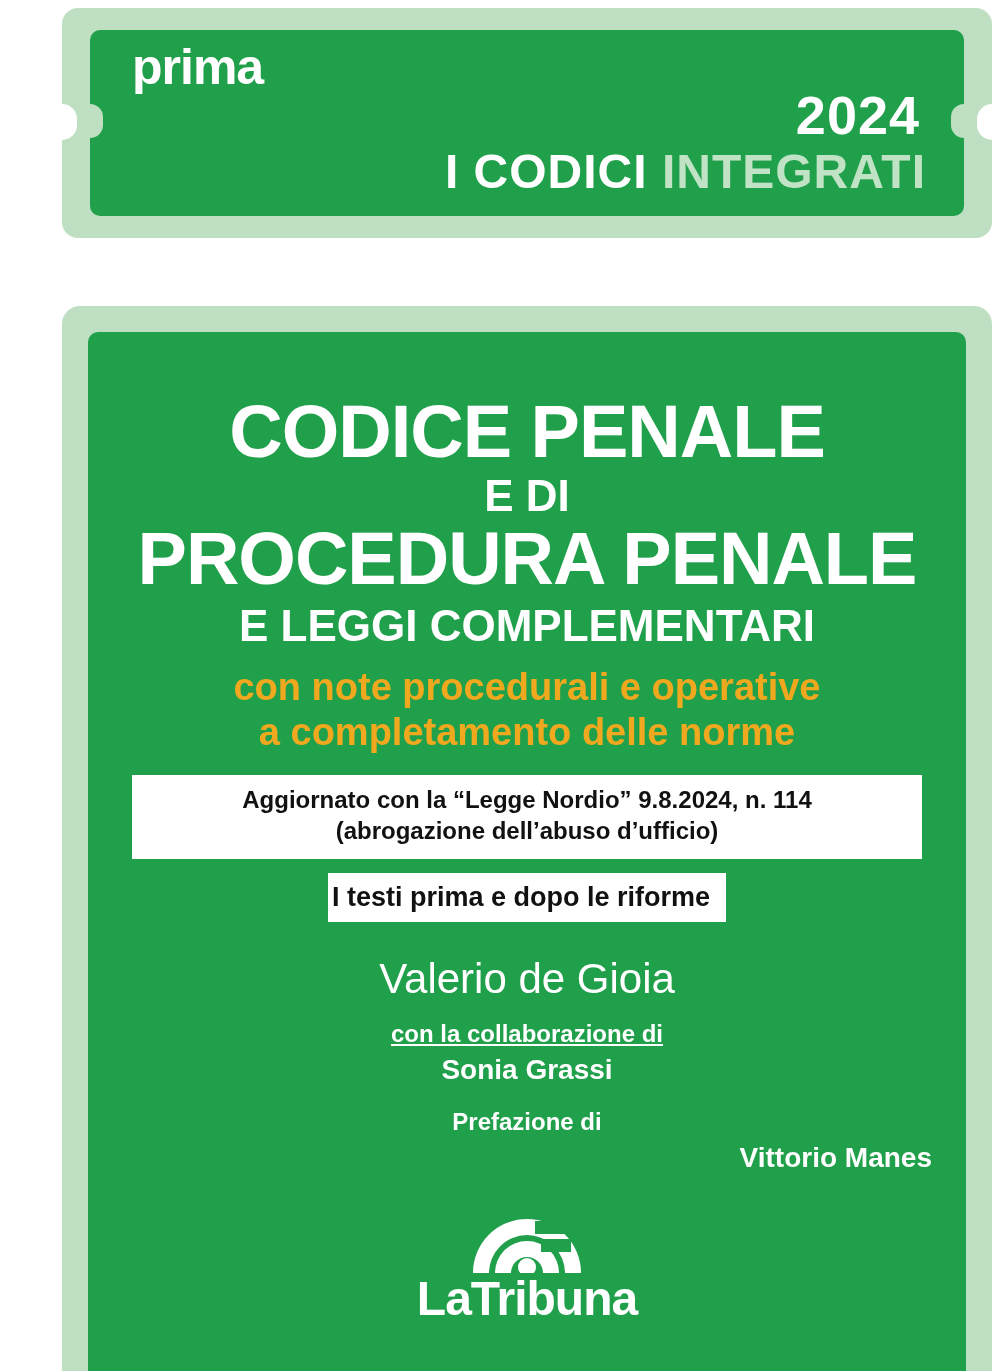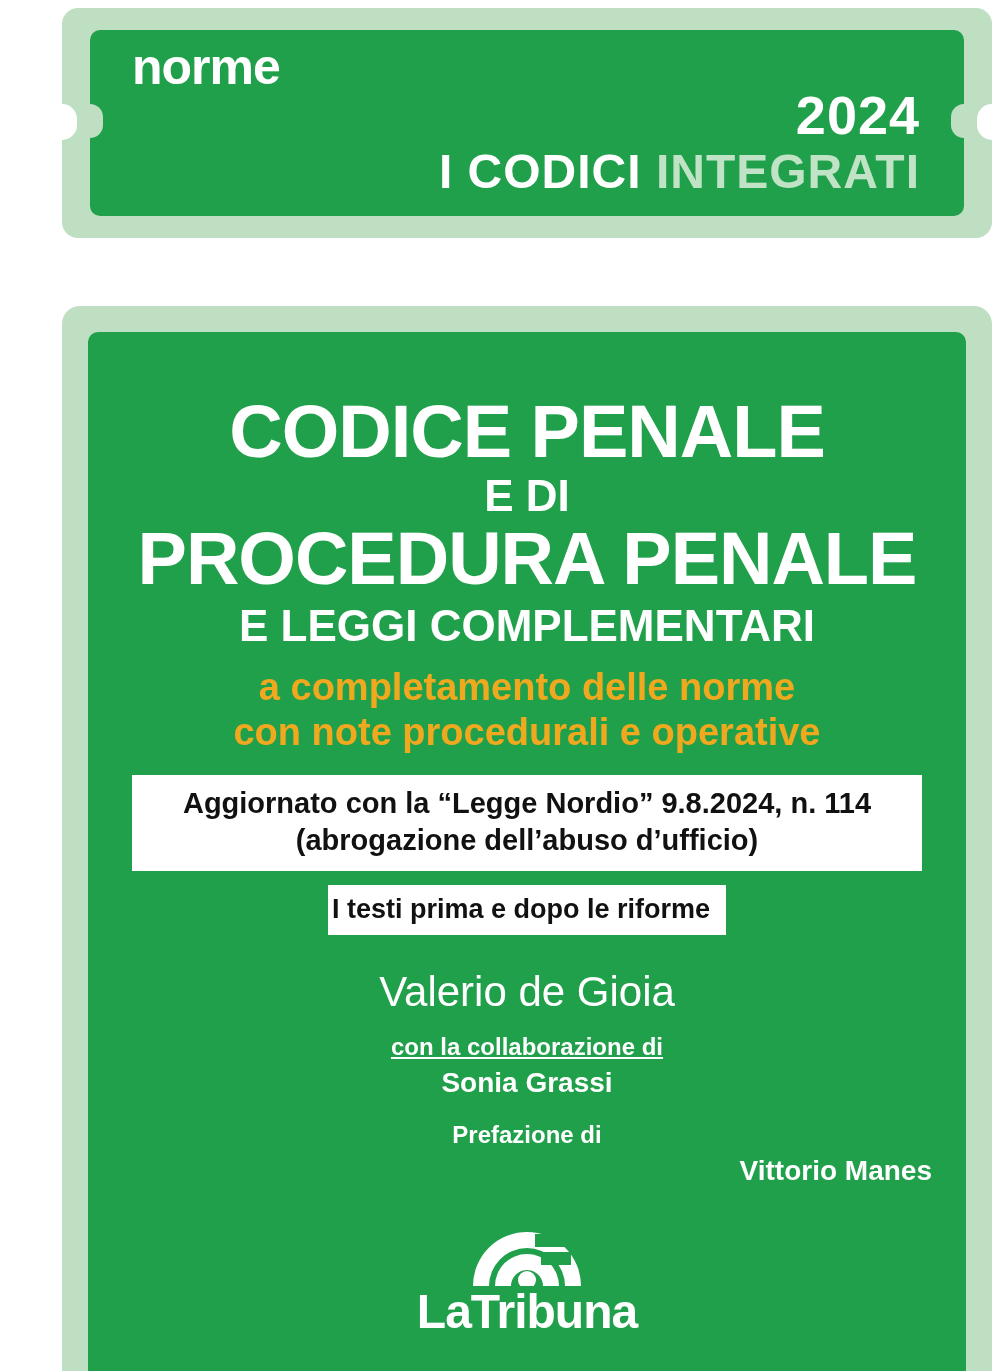--- a/index.html
+++ b/index.html
@@ -86,21 +86,21 @@
     top: 58px;
     color: #ffffff;
     font-size: 54px;
     font-weight: bold;
     line-height: 1;
     letter-spacing: 1px;
   }
 
   .series-line {
     position: absolute;
-    right: 44px;
+    right: 38px;
     top: 118px;
     font-size: 48px;
     font-weight: bold;
     letter-spacing: 1px;
     line-height: 1;
     white-space: nowrap;
   }
   .series-light { color: #ffffff; }
   .series-accent { color: #bfe3c4; }
 
@@ -162,21 +162,21 @@
     color: #f0a81e;
     font-size: 38px;
     font-weight: bold;
     line-height: 1.18;
     margin-top: 16px;
   }
 
   .update-box {
     background: #ffffff;
     color: #111111;
-    font-size: 29px;
+    font-size: 24px;
     font-weight: bold;
     line-height: 1.28;
     margin: 20px 10px 0 10px;
     padding: 10px 12px 12px 12px;
   }
 
   .reform-box {
     display: inline-block;
     background: #ffffff;
     color: #111111;
@@ -247,39 +247,39 @@
   }
   .logo-text .la { font-weight: bold; }
 </style>
 </head>
 <body>
 
 <div class="cover">
 
   <div class="banner-outer">
     <div class="banner-inner">
-      <div class="ebook-tag">norme</div>
+      <div class="ebook-tag">prima</div>
       <div class="year">2024</div>
       <div class="series-line">
         <span class="series-light">I CODICI </span><span class="series-accent">INTEGRATI</span>
       </div>
     </div>
   </div>
 
   <div class="panel-outer">
     <div class="panel-inner">
 
       <div class="title-1">CODICE PENALE</div>
       <div class="title-2">E DI</div>
       <div class="title-3">PROCEDURA PENALE</div>
       <div class="title-4">E LEGGI COMPLEMENTARI</div>
 
       <div class="subtitle">
+        <div>con note procedurali e operative</div>
         <div>a completamento delle norme</div>
-        <div>con note procedurali e operative</div>
       </div>
 
       <div class="update-box">
         <div>Aggiornato con la “Legge Nordio” 9.8.2024, n. 114</div>
         <div>(abrogazione dell’abuso d’ufficio)</div>
       </div>
 
       <div class="reform-box">I testi prima e dopo le riforme</div>
 
       <div class="author">Valerio de Gioia</div>

